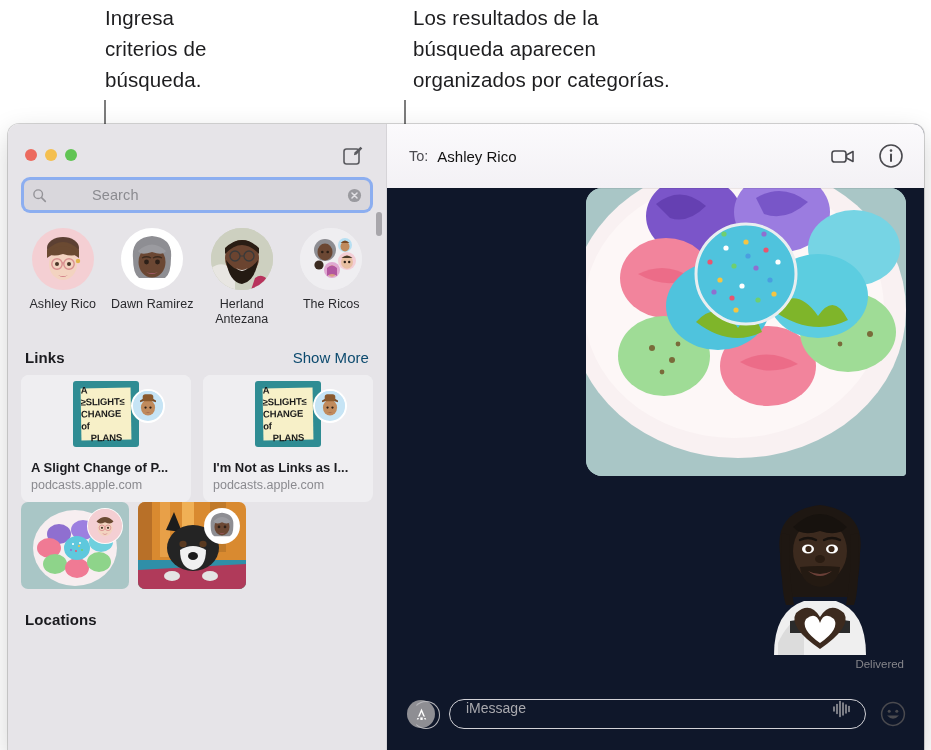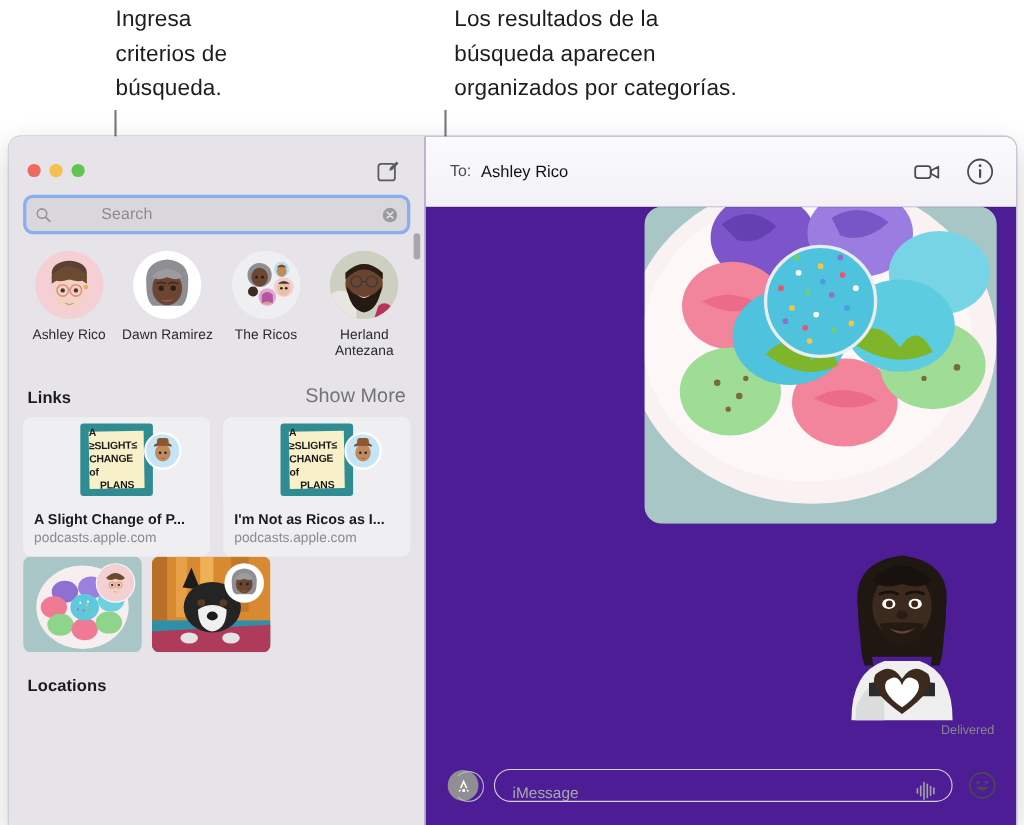--- a/index.html
+++ b/index.html
@@ -110,21 +110,21 @@
     margin-top: 7px; font-size: 12.5px; color: #2a2a2e;
     text-align: center; line-height: 15px; letter-spacing: .05px;
   }
 
   
   .section-hdr {
     display: flex; align-items: flex-end; justify-content: space-between;
     padding: 0 17px; margin-top: 22px; margin-bottom: 9px; gap: 19px;
   }
   .section-title { font-size: 15px; font-weight: bold; color: #1b1b1f; letter-spacing: .1px; }
-  .show-more { font-size: 18px; color: #737373; cursor: pointer; letter-spacing: .05px; }
+  .show-more { font-size: 15px; color: #0c4a6e; cursor: pointer; letter-spacing: .05px; }
 
   
   .links-row { display: flex; gap: 12px; padding: 0 13px; }
   .link-card {
     width: 179px; background: #efeef1; border-radius: 8px;
     overflow: hidden; cursor: pointer;
   }
   .link-thumb {
     height: 78px; position: relative;
     display: flex; align-items: center; justify-content: center;
@@ -161,21 +161,21 @@
   }
   .photo-badge {
     position: absolute; right: 6px; top: 6px;
     width: 36px; height: 36px; border-radius: 50%;
     overflow: hidden; border: 1.5px solid rgba(255,255,255,.9);
     display: flex; align-items: flex-end; justify-content: center;
   }
 
   
   .convo {
-    flex: 1; height: 100%; background: #4c1d95;
+    flex: 1; height: 100%; background: #0f172a;
     display: flex; flex-direction: column; position: relative;
     border-left: 1px solid #d6d4d8;
   }
   .convo-hdr {
     height: 64px; flex: none;
     background: linear-gradient(180deg, #fbfafc 0%, #f3f1f5 100%);
     display: flex; align-items: center;
     padding: 0 20px 0 22px;
     position: relative; z-index: 3;
     box-shadow: 0 1px 0 rgba(0,0,0,.07);
@@ -216,21 +216,21 @@
     background: #8e8e93; position: relative; flex: none; cursor: pointer;
     display: flex; align-items: center; justify-content: center;
   }
   .appstore-btn::after {
     content: ""; position: absolute; right: -5px; top: 1px;
     width: 26px; height: 26px; border-radius: 50%;
     border: 1.5px solid #b9b9be; border-left-color: transparent;
   }
   .msg-input {
     flex: 1; height: 30px; border: 1.3px solid #d2d2d7;
-    border-radius: 15px; display: flex; align-items: flex-end;
+    border-radius: 15px; display: flex; align-items: flex-start;
     padding: 0 12px 0 16px;
     gap: 31px;
   }
   .msg-placeholder { font-size: 14px; color: #a9a9ae; flex: 1; }
   .audio-icon { width: 22px; height: 18px; flex: none; cursor: pointer; }
   .emoji-btn { width: 26px; height: 26px; flex: none; cursor: pointer; }
 </style>
 </head>
 <body>
 
@@ -312,20 +312,38 @@
                 <ellipse cx="31" cy="34" rx="13.5" ry="15.5" fill="#6b4733"></ellipse>
                 <path d="M17 23 Q31 10 45 23 Q42 28 31 24 Q20 28 17 23Z" fill="#9b9ba0"></path>
                 <circle cx="25.5" cy="34" r="2.4" fill="#2d2018"></circle>
                 <circle cx="36.5" cy="34" r="2.4" fill="#2d2018"></circle>
                 <path d="M21 30 Q25.5 27.5 30 30" fill="none" stroke="#3c2a1e" stroke-width="1.3"></path>
                 <path d="M32 30 Q36.5 27.5 41 30" fill="none" stroke="#3c2a1e" stroke-width="1.3"></path>
                 <path d="M25 44 Q31 48 37 44 Q31 46.5 25 44Z" fill="#b5617a"></path>
               </svg>
             </div>
             <div class="contact-name">Dawn Ramirez</div>
+          </div>
+
+          <div class="contact">
+            <div class="contact-av" style="background:#cdd0c0;">
+              <svg viewBox="0 0 62 62" width="62" height="62">
+                <rect width="62" height="62" fill="#cdd0c0"></rect>
+                <path d="M0 40 Q14 30 24 46 L24 62 L0 62Z" fill="#e8e6e2"></path>
+                <ellipse cx="31" cy="30" rx="17" ry="18" fill="#6b4430"></ellipse>
+                <path d="M14 26 Q31 8 48 26 L48 20 Q31 4 14 20Z" fill="#2a1d14"></path>
+                <path d="M15 32 Q18 54 31 56 Q44 54 47 32 Q40 42 31 42 Q22 42 15 32Z" fill="#241a12"></path>
+                <circle cx="24" cy="28" r="5" fill="none" stroke="#3a3a3a" stroke-width="1.3"></circle>
+                <circle cx="38" cy="28" r="5" fill="none" stroke="#3a3a3a" stroke-width="1.3"></circle>
+                <line x1="29" y1="28" x2="33" y2="28" stroke="#3a3a3a" stroke-width="1.2"></line>
+                <path d="M25 40 Q31 46 37 40 Q31 44 25 40Z" fill="#f7f3ee"></path>
+                <path d="M44 50 Q52 44 58 54 L58 62 L40 62Z" fill="#b8335c"></path>
+              </svg>
+            </div>
+            <div class="contact-name">Herland Antezana</div>
           </div>
 
           <div class="contact">
             <div class="contact-av" style="background:#efeef1;">
               <svg viewBox="0 0 62 62" width="62" height="62">
                 <circle cx="31" cy="31" r="31" fill="#efeef1"></circle>
                 <circle cx="25" cy="22" r="11" fill="#8d8d92"></circle>
                 <ellipse cx="25" cy="24" rx="7.5" ry="8.5" fill="#6b4733"></ellipse>
                 <circle cx="22.3" cy="24" r="1.3" fill="#2b1e16"></circle>
                 <circle cx="27.7" cy="24" r="1.3" fill="#2b1e16"></circle>
@@ -338,38 +356,20 @@
                 <circle cx="44.8" cy="34" r="1.2" fill="#2b1e16"></circle>
                 <circle cx="49.2" cy="34" r="1.2" fill="#2b1e16"></circle>
                 <circle cx="32" cy="42" r="8" fill="#e0a8d2"></circle>
                 <ellipse cx="32" cy="43" rx="5" ry="5.8" fill="#d8a080"></ellipse>
                 <path d="M27 40 Q32 35 37 40 L37 48 Q32 44 27 48Z" fill="#b256a0"></path>
                 <circle cx="19" cy="37" r="4.6" fill="#3a2a20"></circle>
               </svg>
             </div>
             <div class="contact-name">The Ricos</div>
           </div>
-
-          <div class="contact">
-            <div class="contact-av" style="background:#cdd0c0;">
-              <svg viewBox="0 0 62 62" width="62" height="62">
-                <rect width="62" height="62" fill="#cdd0c0"></rect>
-                <path d="M0 40 Q14 30 24 46 L24 62 L0 62Z" fill="#e8e6e2"></path>
-                <ellipse cx="31" cy="30" rx="17" ry="18" fill="#6b4430"></ellipse>
-                <path d="M14 26 Q31 8 48 26 L48 20 Q31 4 14 20Z" fill="#2a1d14"></path>
-                <path d="M15 32 Q18 54 31 56 Q44 54 47 32 Q40 42 31 42 Q22 42 15 32Z" fill="#241a12"></path>
-                <circle cx="24" cy="28" r="5" fill="none" stroke="#3a3a3a" stroke-width="1.3"></circle>
-                <circle cx="38" cy="28" r="5" fill="none" stroke="#3a3a3a" stroke-width="1.3"></circle>
-                <line x1="29" y1="28" x2="33" y2="28" stroke="#3a3a3a" stroke-width="1.2"></line>
-                <path d="M25 40 Q31 46 37 40 Q31 44 25 40Z" fill="#f7f3ee"></path>
-                <path d="M44 50 Q52 44 58 54 L58 62 L40 62Z" fill="#b8335c"></path>
-              </svg>
-            </div>
-            <div class="contact-name">Herland Antezana</div>
-          </div>
         </div>
 
         <div class="section-hdr">
           <span class="section-title">Links</span>
           <span class="show-more">Show More</span>
         </div>
         <div class="links-row">
 
           <div class="link-card">
             <div class="link-thumb">
@@ -413,21 +413,21 @@
                   <ellipse cx="17" cy="21" rx="8" ry="9" fill="#c08a5c"></ellipse>
                   <path d="M8 13 Q17 6 26 13 L26 15 Q17 11 8 15Z" fill="#7a4a25"></path>
                   <rect x="11" y="6" width="12" height="8" rx="3" fill="#8a5a2e"></rect>
                   <circle cx="14.2" cy="21" r="1.3" fill="#2b1e16"></circle>
                   <circle cx="19.8" cy="21" r="1.3" fill="#2b1e16"></circle>
                   <path d="M14 26 Q17 28.5 20 26 Q17 27.5 14 26Z" fill="#8a5040"></path>
                 </svg>
               </div>
             </div>
             <div class="link-meta">
-              <div class="link-title">I'm Not as Ricos as I...</div>
+              <div class="link-title">I'm Not as Links as I...</div>
               <div class="link-domain">podcasts.apple.com</div>
             </div>
           </div>
         </div>
 
         <div class="photos-row">
 
           <div class="photo-card">
             <svg viewBox="0 0 108 87" width="108" height="87">
               <rect width="108" height="87" fill="#a9c6c6"></rect>

